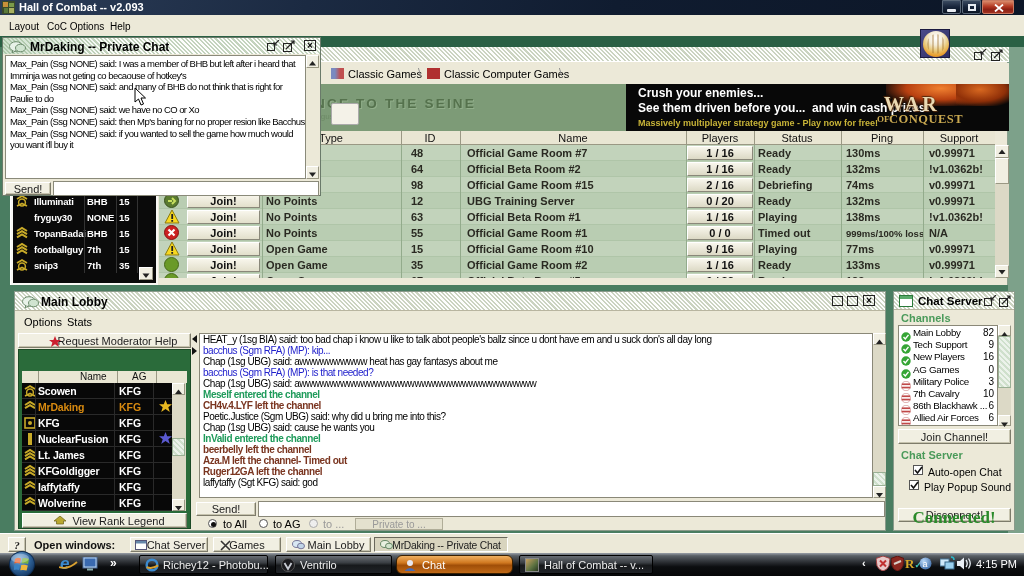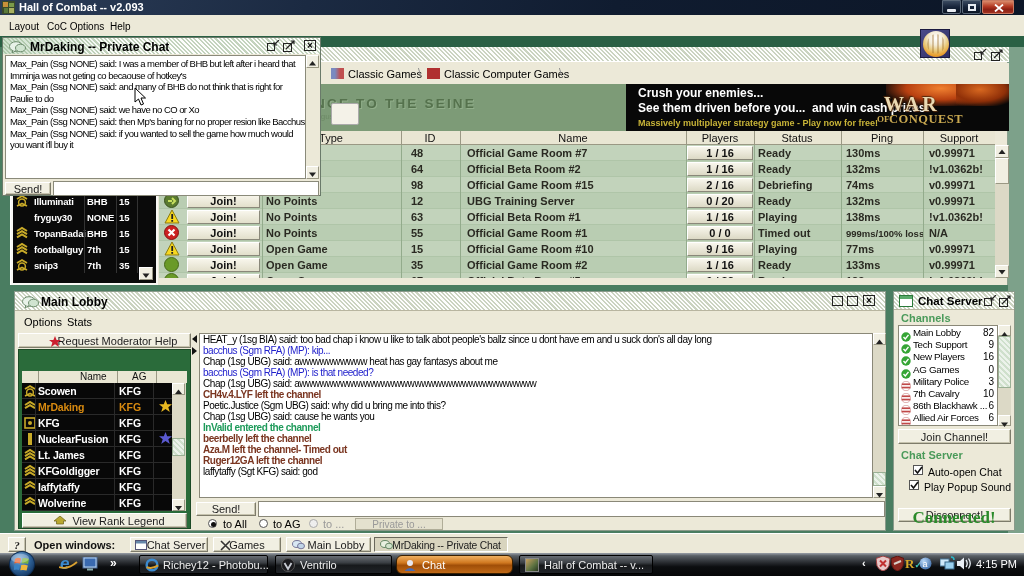--- a/index.html
+++ b/index.html
@@ -544,20 +544,21 @@
         </svg>
       <span style="margin-left:28px;">View Rank Legend</span></div>
   </div>
 
   <div class="abs" id="ml-chat" style="left:184px;top:41px;width:674px;height:165px;background:#fff;border:1px solid #8a8878;font-size:10px;letter-spacing:-0.45px;line-height:11px;color:#000;overflow:hidden;padding-left:3px;">
       <div style="white-space:nowrap;color:#000;">HEAT_y (1sg BIA) said: too bad chap i know u like to talk abot people's ballz since u dont have em and u suck don's all day long</div>
       <div style="white-space:nowrap;color:#2222cc;">bacchus (Sgm RFA) (MP): kip...</div>
       <div style="white-space:nowrap;color:#000;">Chap (1sg UBG) said: awwwwwwwwww heat has gay fantasys about me</div>
       <div style="white-space:nowrap;color:#2222cc;">bacchus (Sgm RFA) (MP): is that needed?</div>
       <div style="white-space:nowrap;color:#000;">Chap (1sg UBG) said: awwwwwwwwwwwwwwwwwwwwwwwwwwwwwwwwwww</div>
+      <div style="white-space:nowrap;color:#1f9b5b;font-weight:bold;">Meself entered the channel</div>
       <div style="white-space:nowrap;color:#7a3520;font-weight:bold;">CH4v.4.LYF left the channel</div>
       <div style="white-space:nowrap;color:#000;">Poetic.Justice (Sgm UBG) said: why did u bring me into this?</div>
       <div style="white-space:nowrap;color:#000;">Chap (1sg UBG) said: cause he wants you</div>
       <div style="white-space:nowrap;color:#1f9b5b;font-weight:bold;">InValid entered the channel</div>
       <div style="white-space:nowrap;color:#7a3520;font-weight:bold;">beerbelly left the channel</div>
       <div style="white-space:nowrap;color:#7a3520;font-weight:bold;">Aza.M left the channel- Timed out</div>
       <div style="white-space:nowrap;color:#7a3520;font-weight:bold;">Ruger12GA left the channel</div>
       <div style="white-space:nowrap;color:#000;">laffytaffy (Sgt KFG) said: god</div>
     </div>
   <div class="abs" id="ml-chat-sb" style="left:858px;top:41px;width:13px;height:165px;background:#dcd9c6;">

